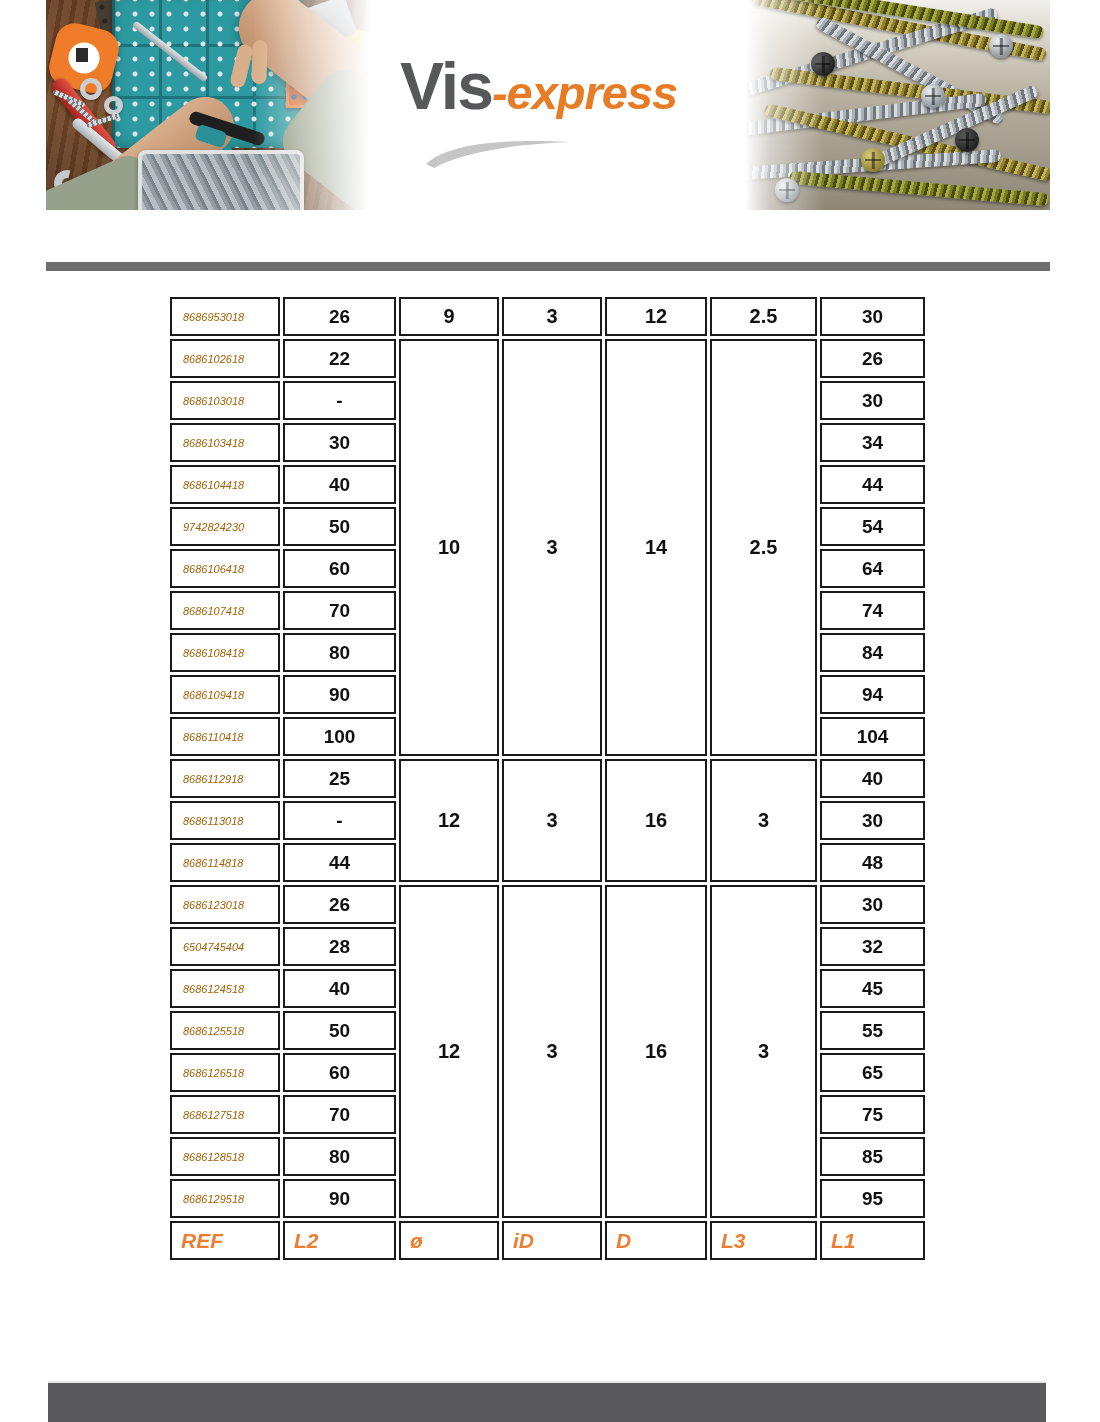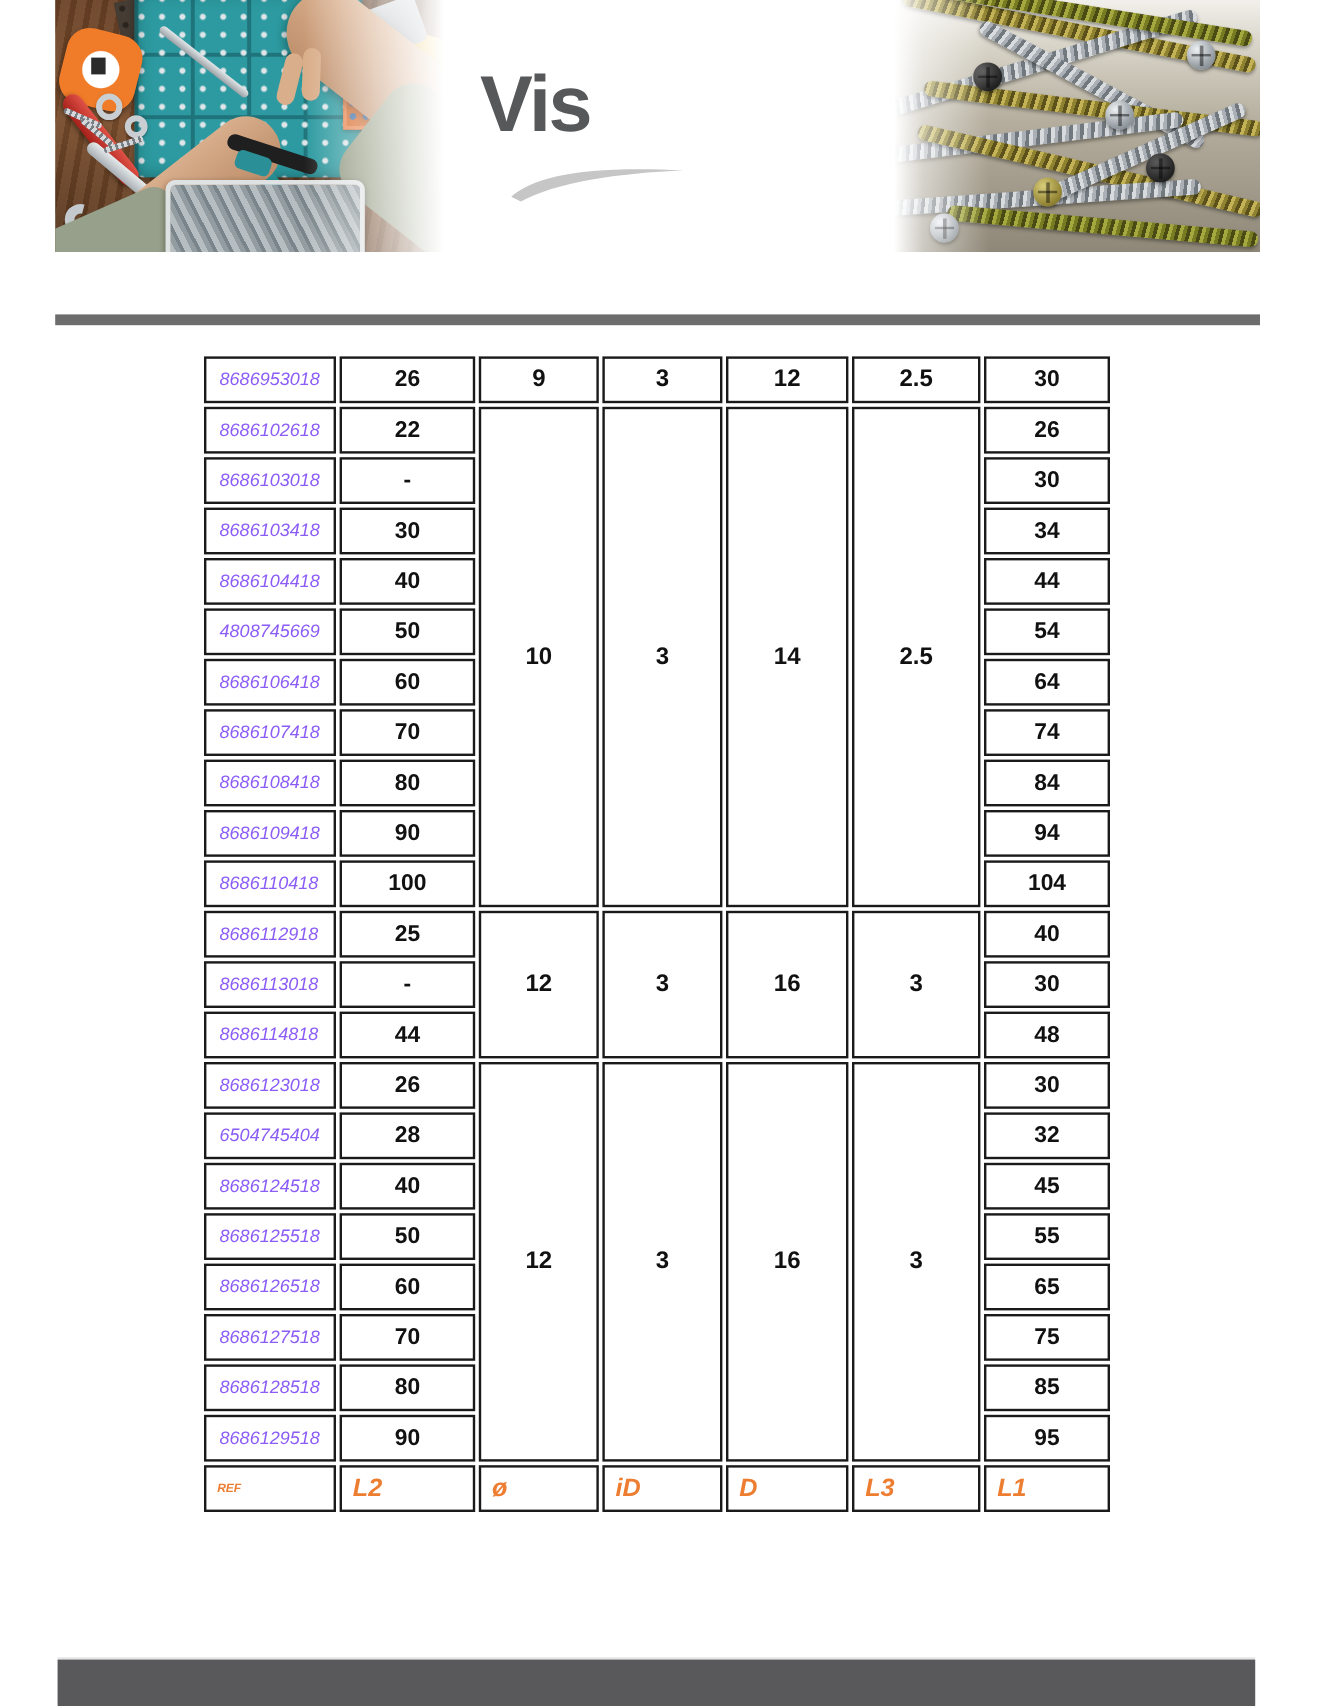--- a/index.html
+++ b/index.html
@@ -99,25 +99,25 @@
   .banner { position:absolute; left:46px; top:210px; width:1004px; height:52px; background:#ed7b2b;
     display:flex; align-items:center; justify-content:center; }
   .banner-text { color:#ffffff; font-weight:bold; font-size:45px; display:inline-block;
     transform:scaleX(.84) scaleY(1.04); letter-spacing:0; text-shadow:0 1px 1px rgba(0,0,0,.15); }
   .banner-under { position:absolute; left:46px; top:262px; width:1004px; height:9px; background:#6d6d6e; }
 
   
   table.spec { position:absolute; left:167px; top:294px; border-collapse:separate; border-spacing:3px; table-layout:fixed; }
   table.spec td { border:2px solid #1a1a1a; background:#ffffff; height:39px; box-sizing:border-box;
     vertical-align:middle; overflow:hidden; }
-  td.ref { font-style:italic; font-size:15px; color:#8b5cf6; text-align:left; padding-left:11px; }
+  td.ref { font-style:italic; font-size:11px; color:#a16207; text-align:left; padding-left:11px; }
   td.val { font-weight:bold; font-size:19px; color:#111; text-align:center; }
   td.merged { font-weight:bold; font-size:20px; color:#111; text-align:center; }
   td.foot { color:#ed7d31; font-weight:bold; font-style:italic; font-size:21px; text-align:left; padding-left:9px; }
-  td.foot-ref { font-size:10px; }
+  td.foot-ref { font-size:21px; }
 
   
   .bottom-bar { position:absolute; left:48px; top:1383px; width:998px; height:39px; background:#59595b;
     box-shadow:0 -2px 0 #e6e6e6; }
 </style>
 </head>
 <body>
 
 <div class="page">
 
@@ -151,20 +151,21 @@
       <div class="sleeve-left"></div>
       <div class="hand-tool"></div>
       <div class="hand-tool-grip"></div>
       <div class="screw-tray"></div>
       <div class="fade"></div>
     </div>
 
     <div class="logo">
       <div class="logo-line">
         <span class="logo-vis">Vis</span>
+          <span class="logo-express">-express</span>
       </div>
       <svg class="swoosh" width="160" height="40" viewBox="0 0 160 40">
         <path d="M6 34 C 26 16, 70 8, 150 12 C 96 14, 42 22, 14 38 Z" fill="#c6c6c6"></path>
       </svg>
     </div>
 
     <div class="photo-right">
       <div class="screw brass" style="left:4px;  top:20px;  width:300px; transform:rotate(11deg);"></div>
       <div class="screw silver" style="left:-12px;top:46px;  width:270px; transform:rotate(-17deg);"></div>
       <div class="screw olive" style="left:40px; top:6px;   width:260px; transform:rotate(9deg);"></div>
@@ -225,21 +226,21 @@
           <td class="ref">8686103418</td>
           <td class="val">30</td>
           <td class="val">34</td>
         </tr>
         <tr>
           <td class="ref">8686104418</td>
           <td class="val">40</td>
           <td class="val">44</td>
         </tr>
         <tr>
-          <td class="ref">4808745669</td>
+          <td class="ref">9742824230</td>
           <td class="val">50</td>
           <td class="val">54</td>
         </tr>
         <tr>
           <td class="ref">8686106418</td>
           <td class="val">60</td>
           <td class="val">64</td>
         </tr>
         <tr>
           <td class="ref">8686107418</td>

